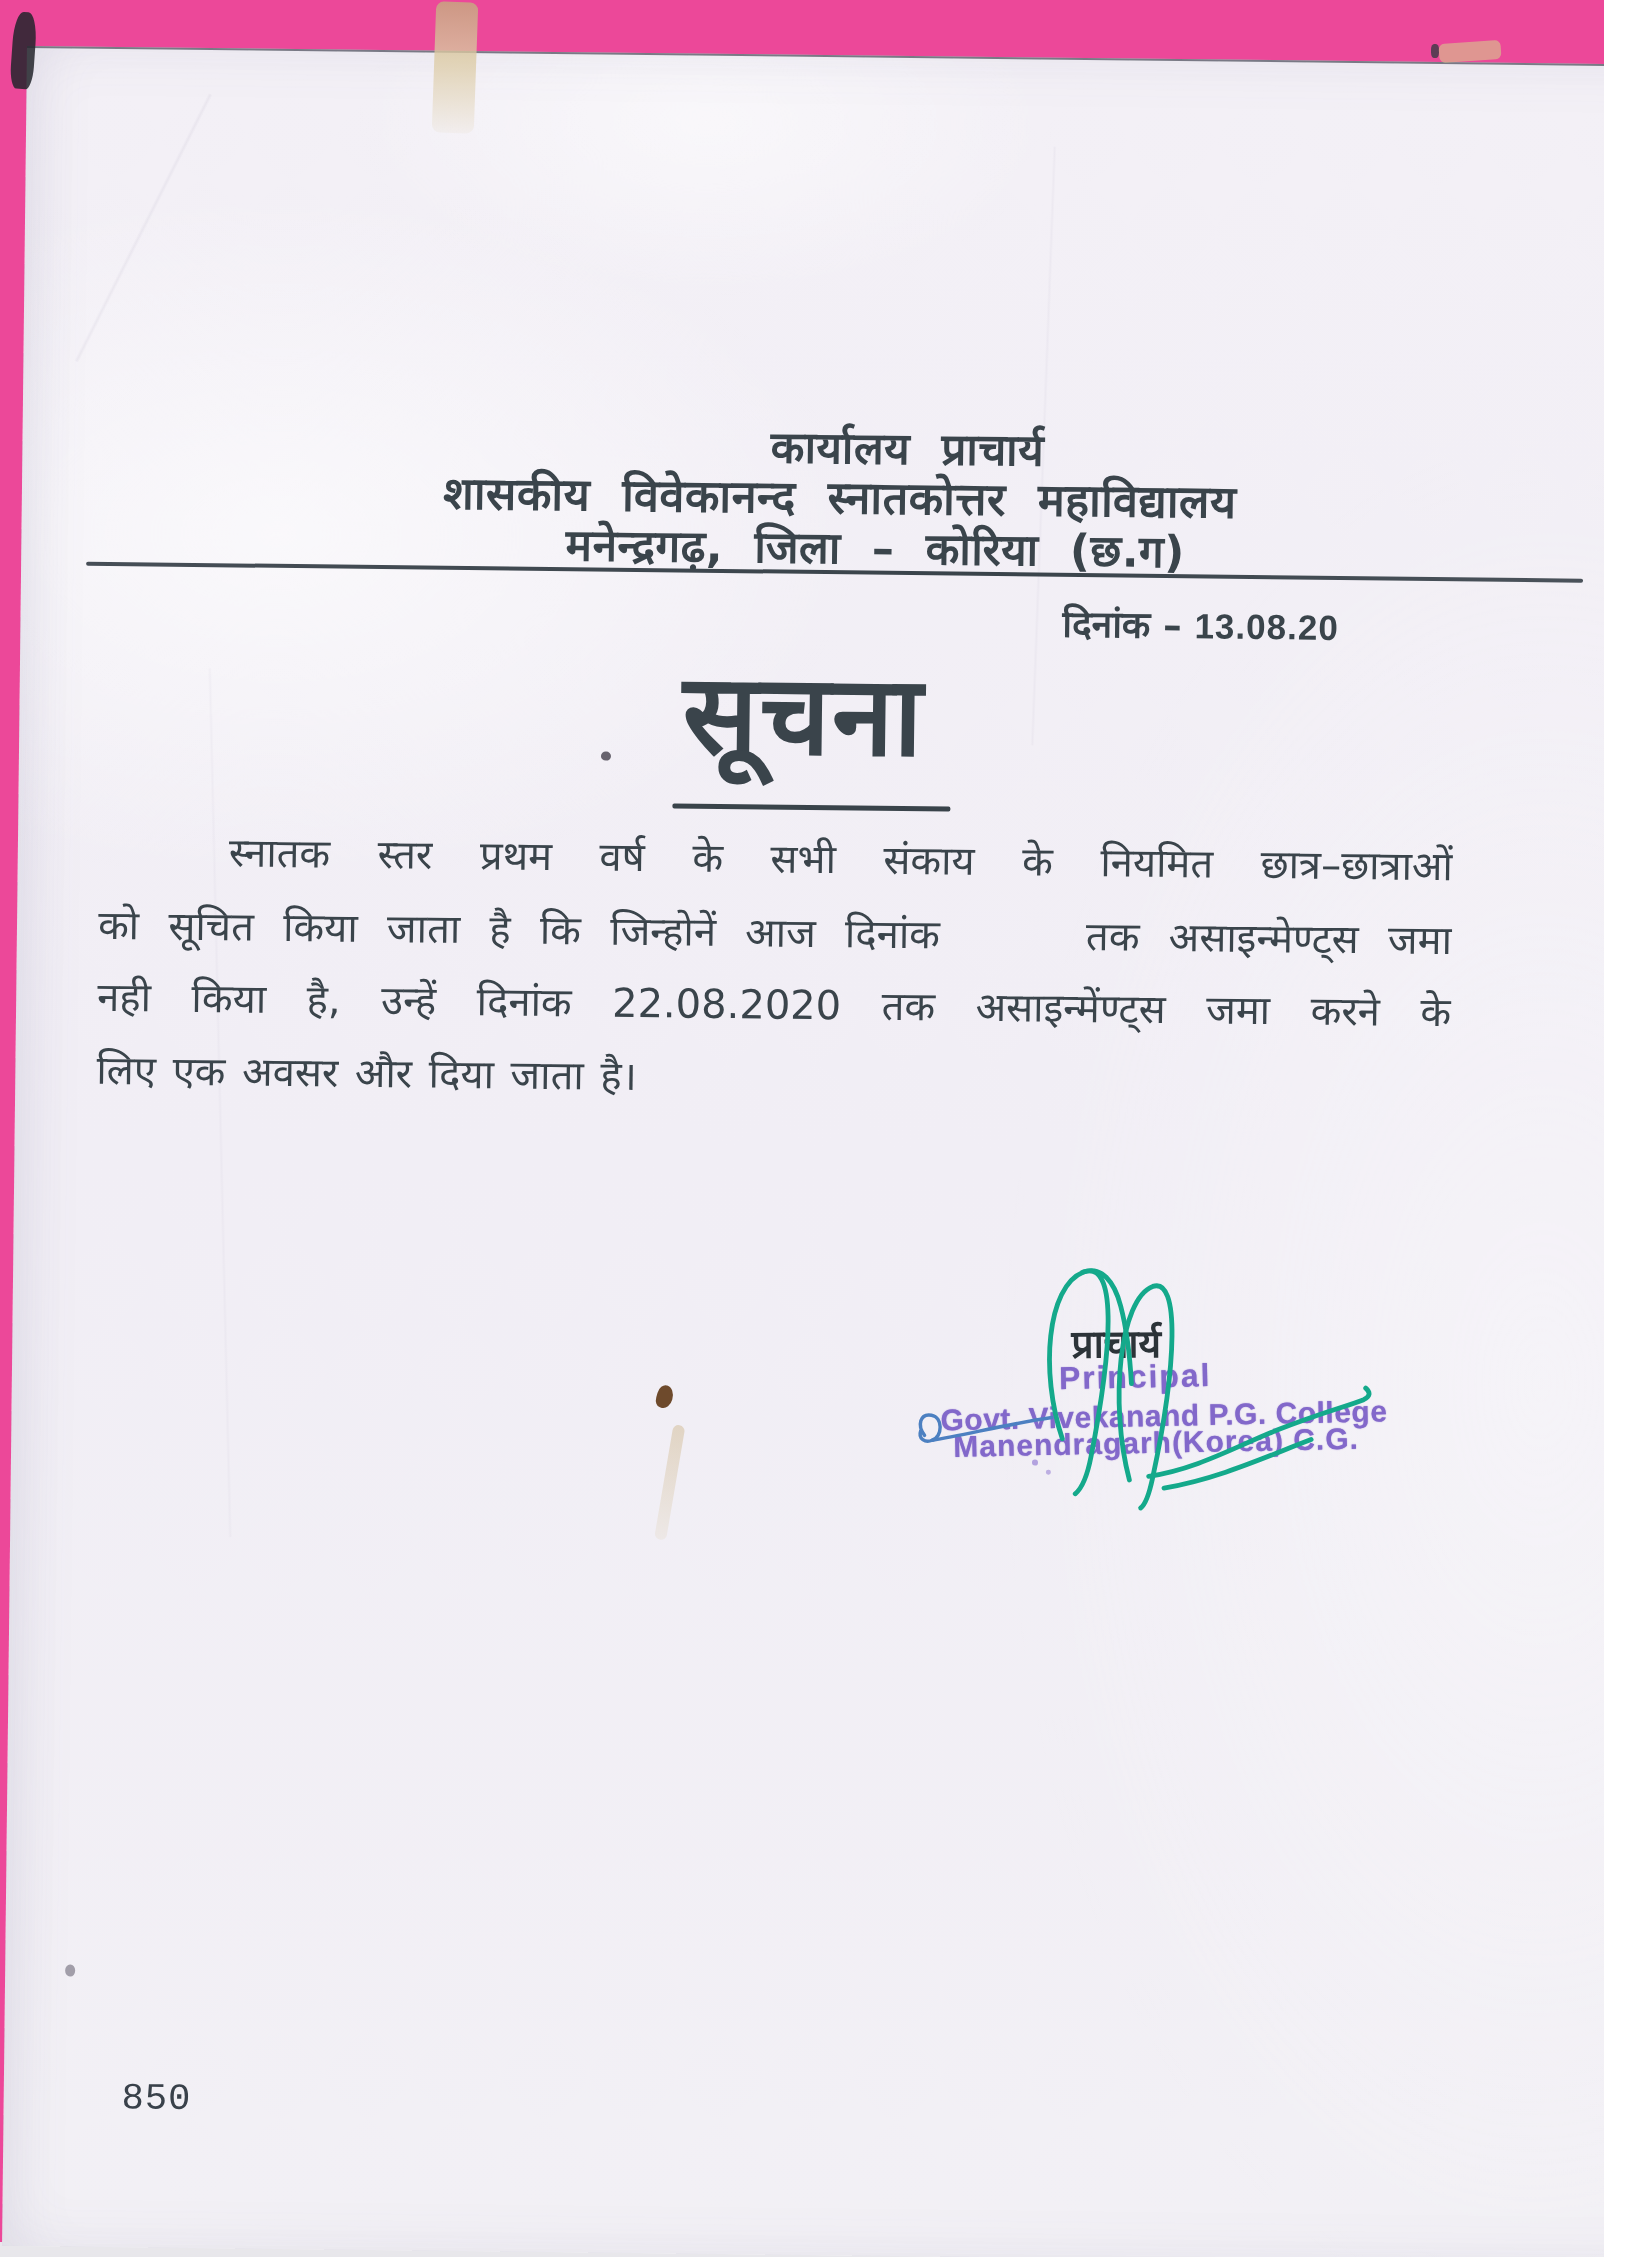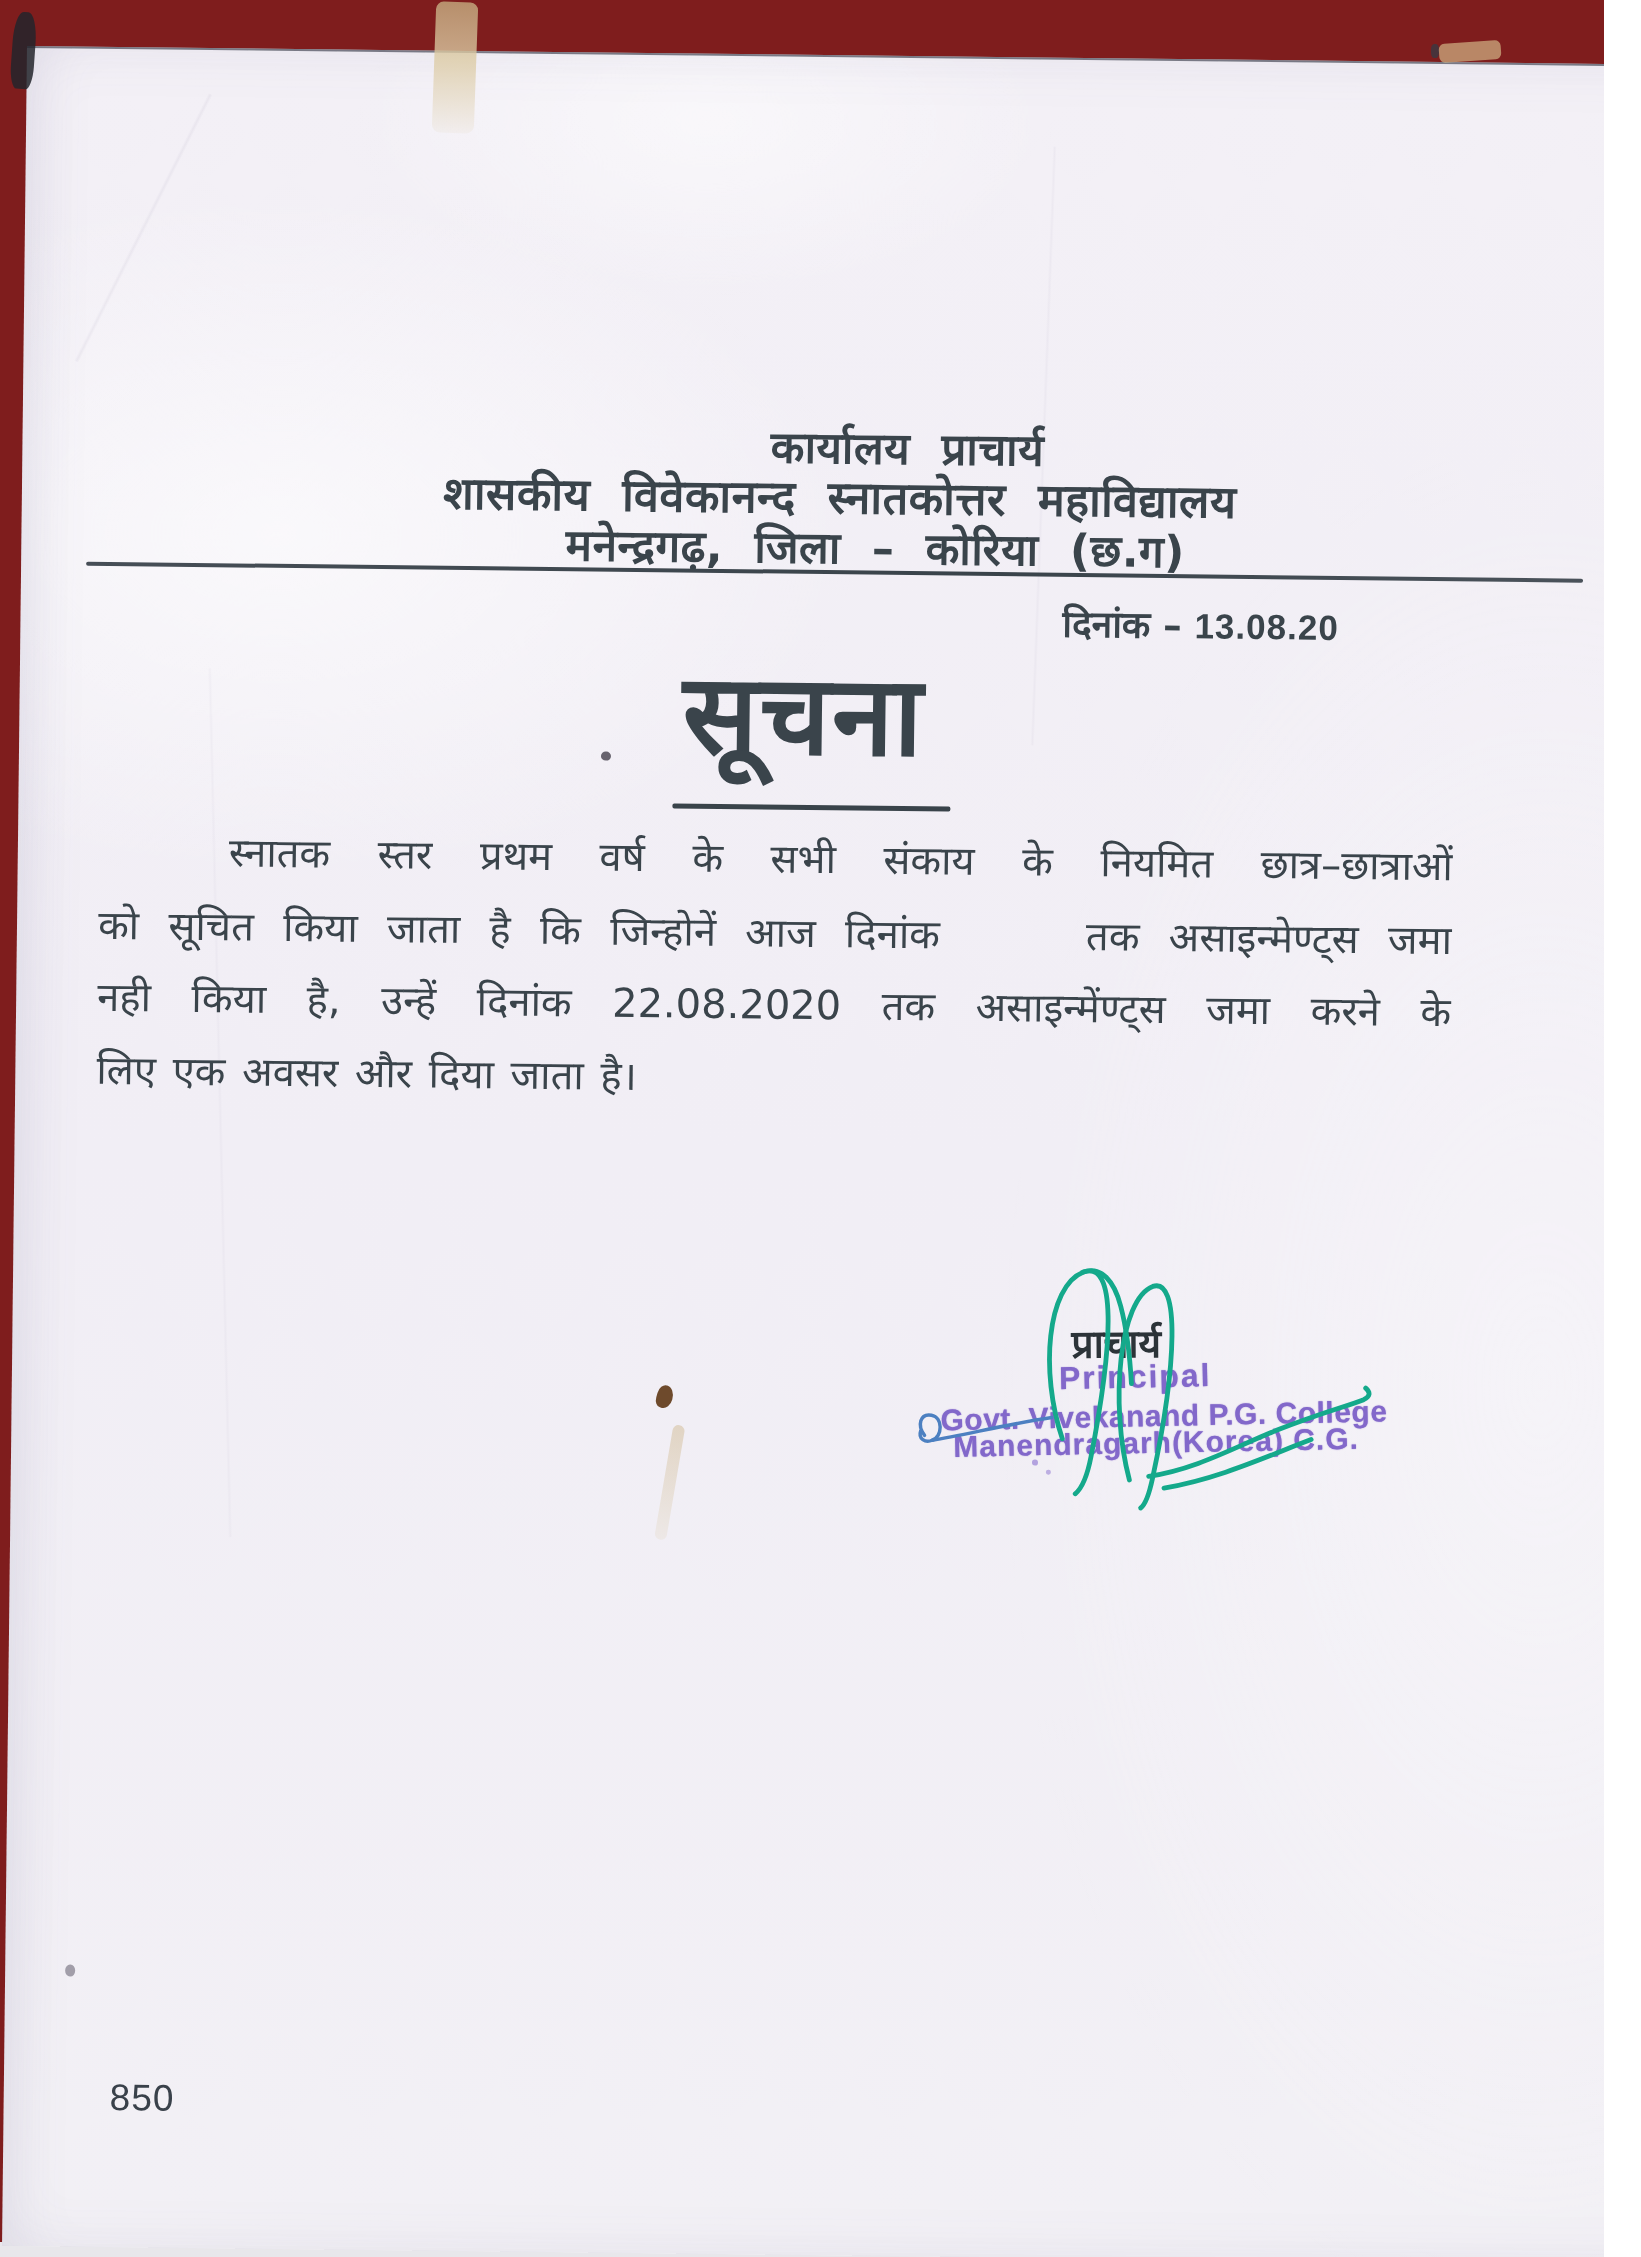--- a/index.html
+++ b/index.html
@@ -1,18 +1,18 @@
 <!DOCTYPE html>
 <html style="--ink: #3a444b; --stamp: #7d61c8;"><head>
 <meta charset="utf-8">
 <style>
   html,body{margin:0;padding:0;background:#ffffff;}
   .scan{
     position:relative;width:1604px;height:2257px;overflow:hidden;
-    background:#7f1d1d;
+    background:#ec4899;
     font-family:"DejaVu Sans",sans-serif;
     color:var(--ink,#3a444b);
   }
   .scanner-bottom-band{position:absolute;left:0;bottom:0;width:100%;height:15.4px;background:#e8e7eb;z-index:0;}
   
   .sheet{
     position:absolute;left:27px;top:46px;width:1699px;height:2198px;z-index:1;
     transform:rotate(0.65deg);transform-origin:0 0;
     background:
       radial-gradient(966px 579px at 15% 22%, rgba(255,255,255,.60), rgba(255,255,255,0) 60%),
@@ -50,21 +50,21 @@
     font-size:39px;font-weight:700;color:#2c3338;transform:rotate(-1deg);white-space:nowrap;}
   .stamp{position:absolute;z-index:3;color:var(--stamp,#7d61c8);
     font-family:"Liberation Sans",sans-serif;font-weight:700;white-space:nowrap;
     text-shadow:0 0 1.3px rgba(125,97,200,.75);opacity:.95;}
   .stamp1{left:1047px;top:1298px;font-size:32px;letter-spacing:1.9px;transform:rotate(-1.8deg);}
   .stamp2{left:929px;top:1338px;font-size:30px;letter-spacing:0.5px;transform:rotate(-1.8deg);}
   .stamp3{left:942px;top:1365px;font-size:30px;letter-spacing:1px;transform:rotate(-1.8deg);}
   .sig-svg{position:absolute;left:1018px;top:1186px;z-index:5;}
   .pen-svg{position:absolute;left:894px;top:1348px;z-index:6;}
   
-  .page-number{position:absolute;left:106px;top:2028px;font-family:Liberation Sans, sans-serif;
+  .page-number{position:absolute;left:118px;top:2028px;font-family:Liberation Mono, monospace;
     font-size:37px;color:#39414a;letter-spacing:1px;}
   
   .artifact{position:absolute;pointer-events:none;}
   .corner-mark{left:11.6px;top:11.6px;width:23px;height:77px;background:#23242c;opacity:.85;
     border-radius:40% 40% 30% 30%;transform:rotate(4deg);z-index:2;}
   .tape-stain{left:434px;top:1.9px;width:42px;height:131px;z-index:2;transform:rotate(2deg);opacity:.8;
     background:linear-gradient(180deg,#c5ab7f 0%,#ddcca6 45%,rgba(221,206,170,.15) 100%);border-radius:7.7px;}
   .tape-stain-right{left:1439px;top:42px;width:62px;height:19.3px;z-index:2;transform:rotate(-4deg);
     background:#d9c08e;opacity:.65;border-radius:5.8px;}
   .edge-mark-right{left:1626px;top:1035px;width:15.4px;height:70px;background:#a7a3ae;opacity:.8;z-index:2;border-radius:2.9px;}

